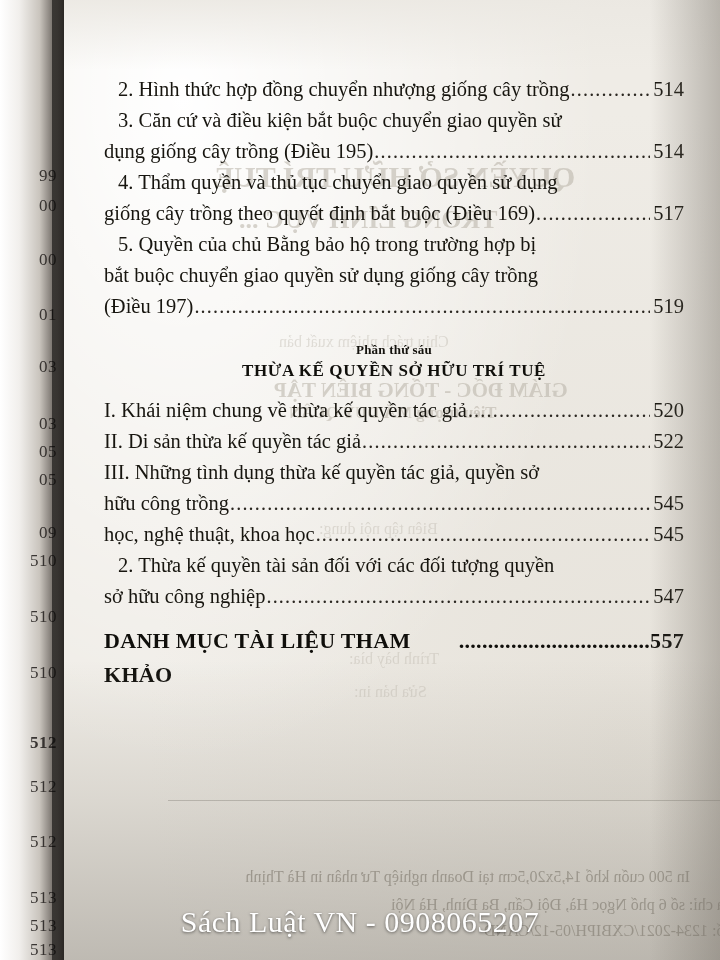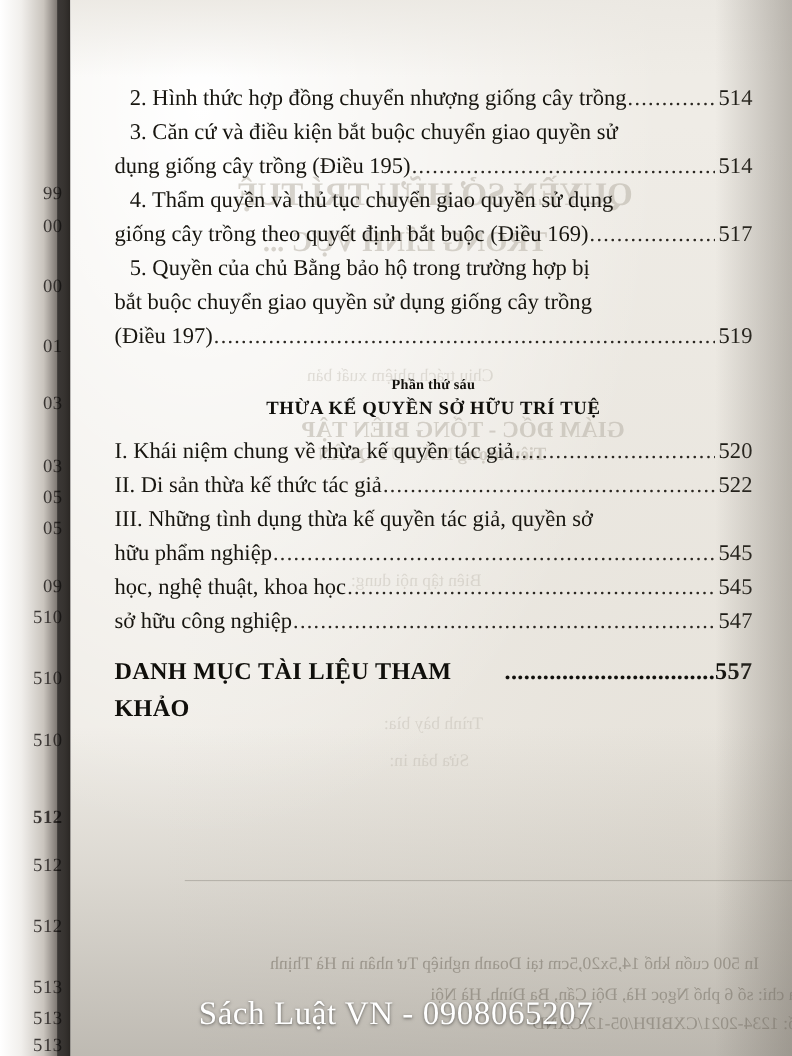--- a/index.html
+++ b/index.html
@@ -279,38 +279,39 @@
       </div>
 
       <div>
         <div class="toc-line noindent">
           <span class="txt">I. Khái niệm chung về thừa kế quyền tác giả</span>
           <span class="dots">..............................................................................</span>
           <span class="pg">520</span>
         </div>
 
         <div class="toc-line noindent">
-          <span class="txt">II. Di sản thừa kế thức tác giả</span>
+          <span class="txt">II. Di sản thừa kế quyền tác giả</span>
           <span class="dots">..............................................................................</span>
           <span class="pg">522</span>
         </div>
 
         <div class="wrap-line noindent">III. Những tình dụng thừa kế quyền tác giả, quyền sở</div>
         <div class="toc-line noindent">
-          <span class="txt">hữu phẩm nghiệp</span>
+          <span class="txt">hữu công trồng</span>
           <span class="dots">..............................................................................</span>
           <span class="pg">545</span>
         </div>
 
         <div class="toc-line noindent">
           <span class="txt">học, nghệ thuật, khoa học</span>
           <span class="dots">..............................................................................</span>
           <span class="pg">545</span>
         </div>
 
+        <div class="wrap-line indent1">2. Thừa kế quyền tài sản đối với các đối tượng quyền</div>
         <div class="toc-line noindent">
           <span class="txt">sở hữu công nghiệp</span>
           <span class="dots">..............................................................................</span>
           <span class="pg">547</span>
         </div>
       </div>
 
       <div class="ref-line">
         <span class="txt">DANH MỤC TÀI LIỆU THAM KHẢO</span>
         <span class="dots">.................................</span>

